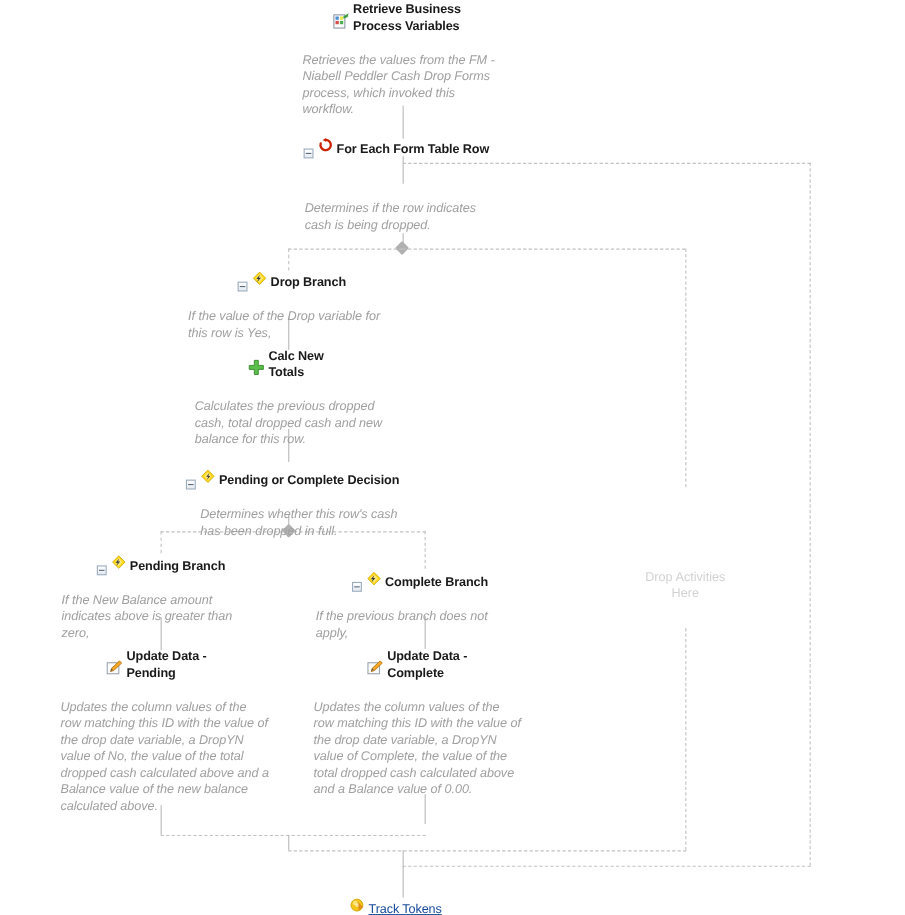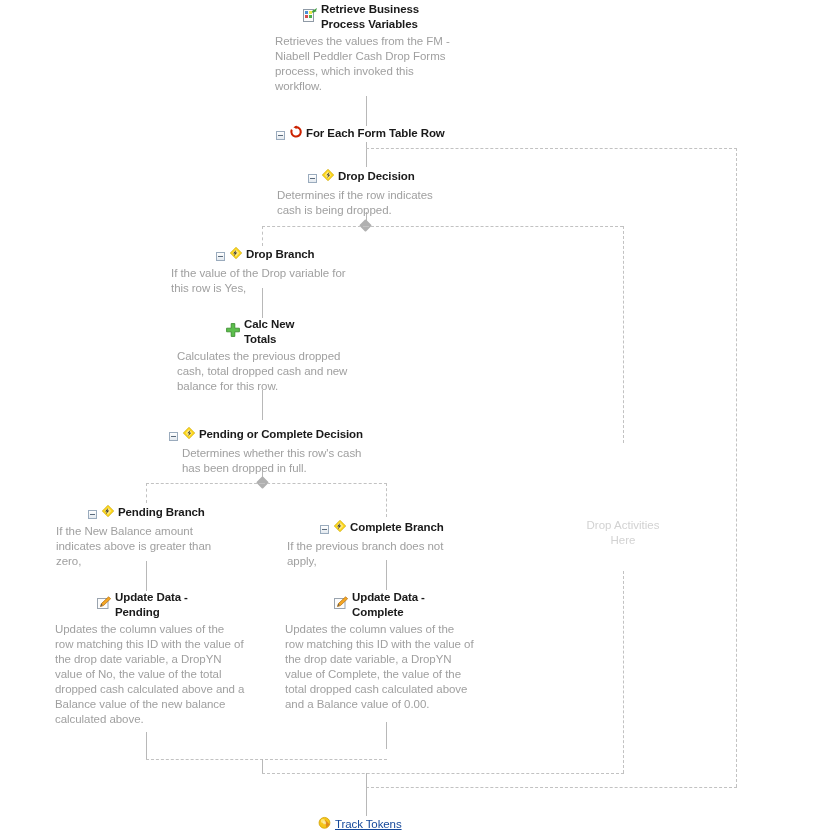--- a/index.html
+++ b/index.html
@@ -44,21 +44,21 @@
     transform: rotate(45deg);
     border-radius: 1px;
   }
 
   
   .node {
     position: absolute;
   }
   .node-head {
     display: flex;
-    align-items: center;
+    align-items: flex-end;
     white-space: nowrap;
   }
   .node-title {
     font-size: 11.5px;
     color: #1a1a1a;
     font-weight: bold;
     line-height: 15px;
     letter-spacing: -0.1px;
     padding-left: 3px;
   }
@@ -69,21 +69,22 @@
   .node-title.linkstyle {
     color: #16499b;
     font-weight: normal;
     text-decoration: underline;
   }
   .node-desc {
     font-size: 11.5px;
     color: #a0a0a0;
     line-height: 15px;
     letter-spacing: -0.05px;
-    margin-top: 2px;
+    margin-top: 16px;
+    font-style: italic;
   }
   .placeholder-text {
     font-size: 11.5px;
     color: #d2d2d2;
     line-height: 15px;
     text-align: center;
   }
 
   
   .expander {
@@ -184,31 +185,20 @@
         <svg class="icon-14" viewBox="0 0 16 16">
           <path d="M8 2.4 A5.4 5.4 0 1 1 2.9 6.2" fill="none" stroke="#cc2200" stroke-width="2.4" stroke-linecap="round"></path>
           <path d="M8.6 0.6 L8.6 4.6 L5.0 2.6 Z" fill="#cc2200"></path>
         </svg>
       </span>
       <span class="node-title">For Each Form Table Row</span>
     </div>
   </div>
 
   <div class="node" style="left:308px; top:167px; width:180px;">
-    <div class="node-head">
-      <span class="expander"></span>
-      <span class="icon">
-        <svg class="icon-14" viewBox="0 0 16 16">
-          <path d="M8 1.5 L14.5 8 L8 14.5 L1.5 8 Z" fill="#ffd91c" stroke="#c9a400" stroke-width="0.8"></path>
-          <path d="M8 3.8 L11.6 8 L8 12.2 L4.4 8 Z" fill="#ffe97a"></path>
-          <path d="M9.6 4.6 L6.2 8.4 L8.4 8.4 L6.8 11.8 L10.6 7.6 L8.4 7.6 Z" fill="#3a3a3a"></path>
-        </svg>
-      </span>
-      <span class="node-title">Drop Decision</span>
-    </div>
     <div class="node-desc" style="margin-left:-31px; width:175px;">Determines if the row indicates cash is being dropped.</div>
   </div>
 
   <div class="node" style="left:216px; top:245px; width:180px;">
     <div class="node-head">
       <span class="expander"></span>
       <span class="icon">
         <svg class="icon-14" viewBox="0 0 16 16">
           <path d="M8 1.5 L14.5 8 L8 14.5 L1.5 8 Z" fill="#ffd91c" stroke="#c9a400" stroke-width="0.8"></path>
           <path d="M8 3.8 L11.6 8 L8 12.2 L4.4 8 Z" fill="#ffe97a"></path>

